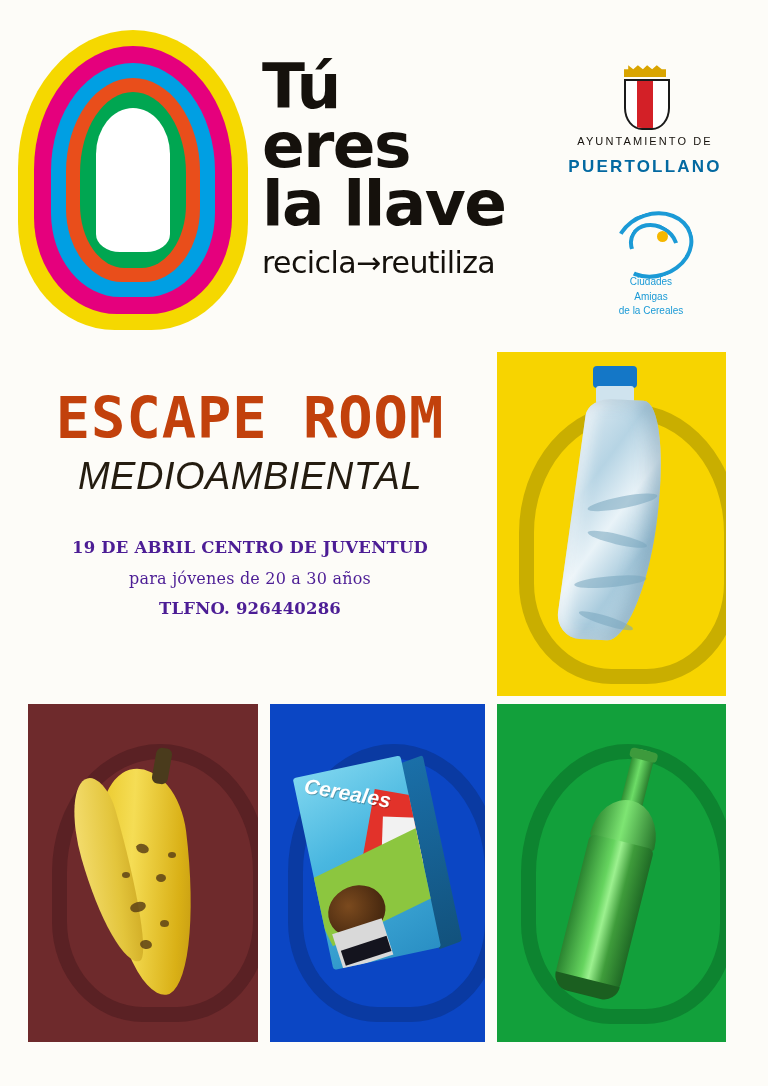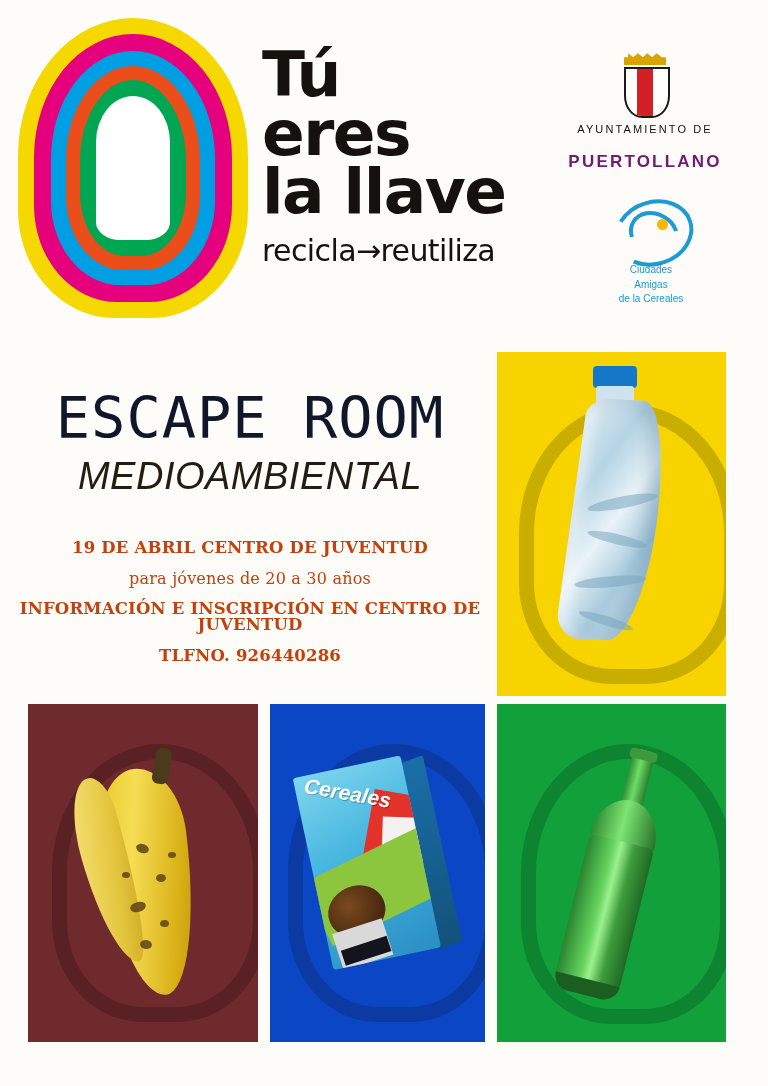--- a/index.html
+++ b/index.html
@@ -12,21 +12,21 @@
     height: 1086px;
     position: relative;
     overflow: hidden;
     font-family: "Liberation Sans", sans-serif;
     background: #fdfcf8;
   }
 
   
   .header {
     position: absolute;
-    top: 0;
+    top: 12px;
     left: 0;
     width: 708px;
     height: 340px;
   }
 
   
   .keylogo {
     position: absolute;
     left: 18px;
     top: 18px;
@@ -119,22 +119,22 @@
     font-family: Liberation Sans, sans-serif;
     font-size: 11px;
     letter-spacing: 2.1px;
     color: #15110c;
   }
   .crest-city {
     font-family: "Liberation Sans", sans-serif;
     font-weight: bold;
     font-size: 17px;
     letter-spacing: 2.2px;
-    color: #701a75;
-    margin-top: 17px;
+    color: #0369a1;
+    margin-top: 10px;
   }
 
   
   .cai {
     position: absolute;
     left: 596px;
     top: 200px;
     width: 110px;
     text-align: center;
   }
@@ -181,44 +181,44 @@
   
   .title-block {
     position: absolute;
     left: 0;
     top: 390px;
     width: 500px;
     text-align: center;
   }
   .main-title {
     font-family: "DejaVu Sans Mono", monospace;
-    font-weight: normal;
+    font-weight: bold;
     font-size: 57px;
     letter-spacing: 1px;
-    color: #0f172a;
+    color: #c2410c;
     line-height: 1;
   }
   .sub-title {
     margin-top: 10px;
     font-family: "Liberation Sans", sans-serif;
     font-size: 38px;
     letter-spacing: 0.5px;
     color: #241c10;
     line-height: 1;
     font-style: italic;
   }
 
   
   .info-block {
     position: absolute;
     left: 0;
     top: 540px;
     width: 500px;
     text-align: center;
-    color: #c2410c;
+    color: #4c1d95;
   }
   .info-line {
     font-family: "DejaVu Serif", serif;
     font-weight: bold;
     font-size: 16.5px;
     line-height: 1.0;
     margin-bottom: 14px;
     letter-spacing: 0.2px;
   }
   .info-line.light {
@@ -539,21 +539,20 @@
 </div>
 
 <div class="title-block">
   <div class="main-title">ESCAPE ROOM</div>
   <div class="sub-title">MEDIOAMBIENTAL</div>
 </div>
 
 <div class="info-block">
   <div class="info-line">19 DE ABRIL CENTRO DE JUVENTUD</div>
   <div class="info-line light">para jóvenes de 20 a 30 años</div>
-  <div class="info-line">INFORMACIÓN E INSCRIPCIÓN EN CENTRO DE JUVENTUD</div>
   <div class="info-line">TLFNO. 926440286</div>
 </div>
 
 <div class="panel panel-yellow">
   <div class="ring"></div>
   <div class="bottle">
     <div class="bottle-cap"></div>
     <div class="bottle-neck"></div>
     <div class="bottle-body">
       <div class="bottle-fold bf1"></div>

